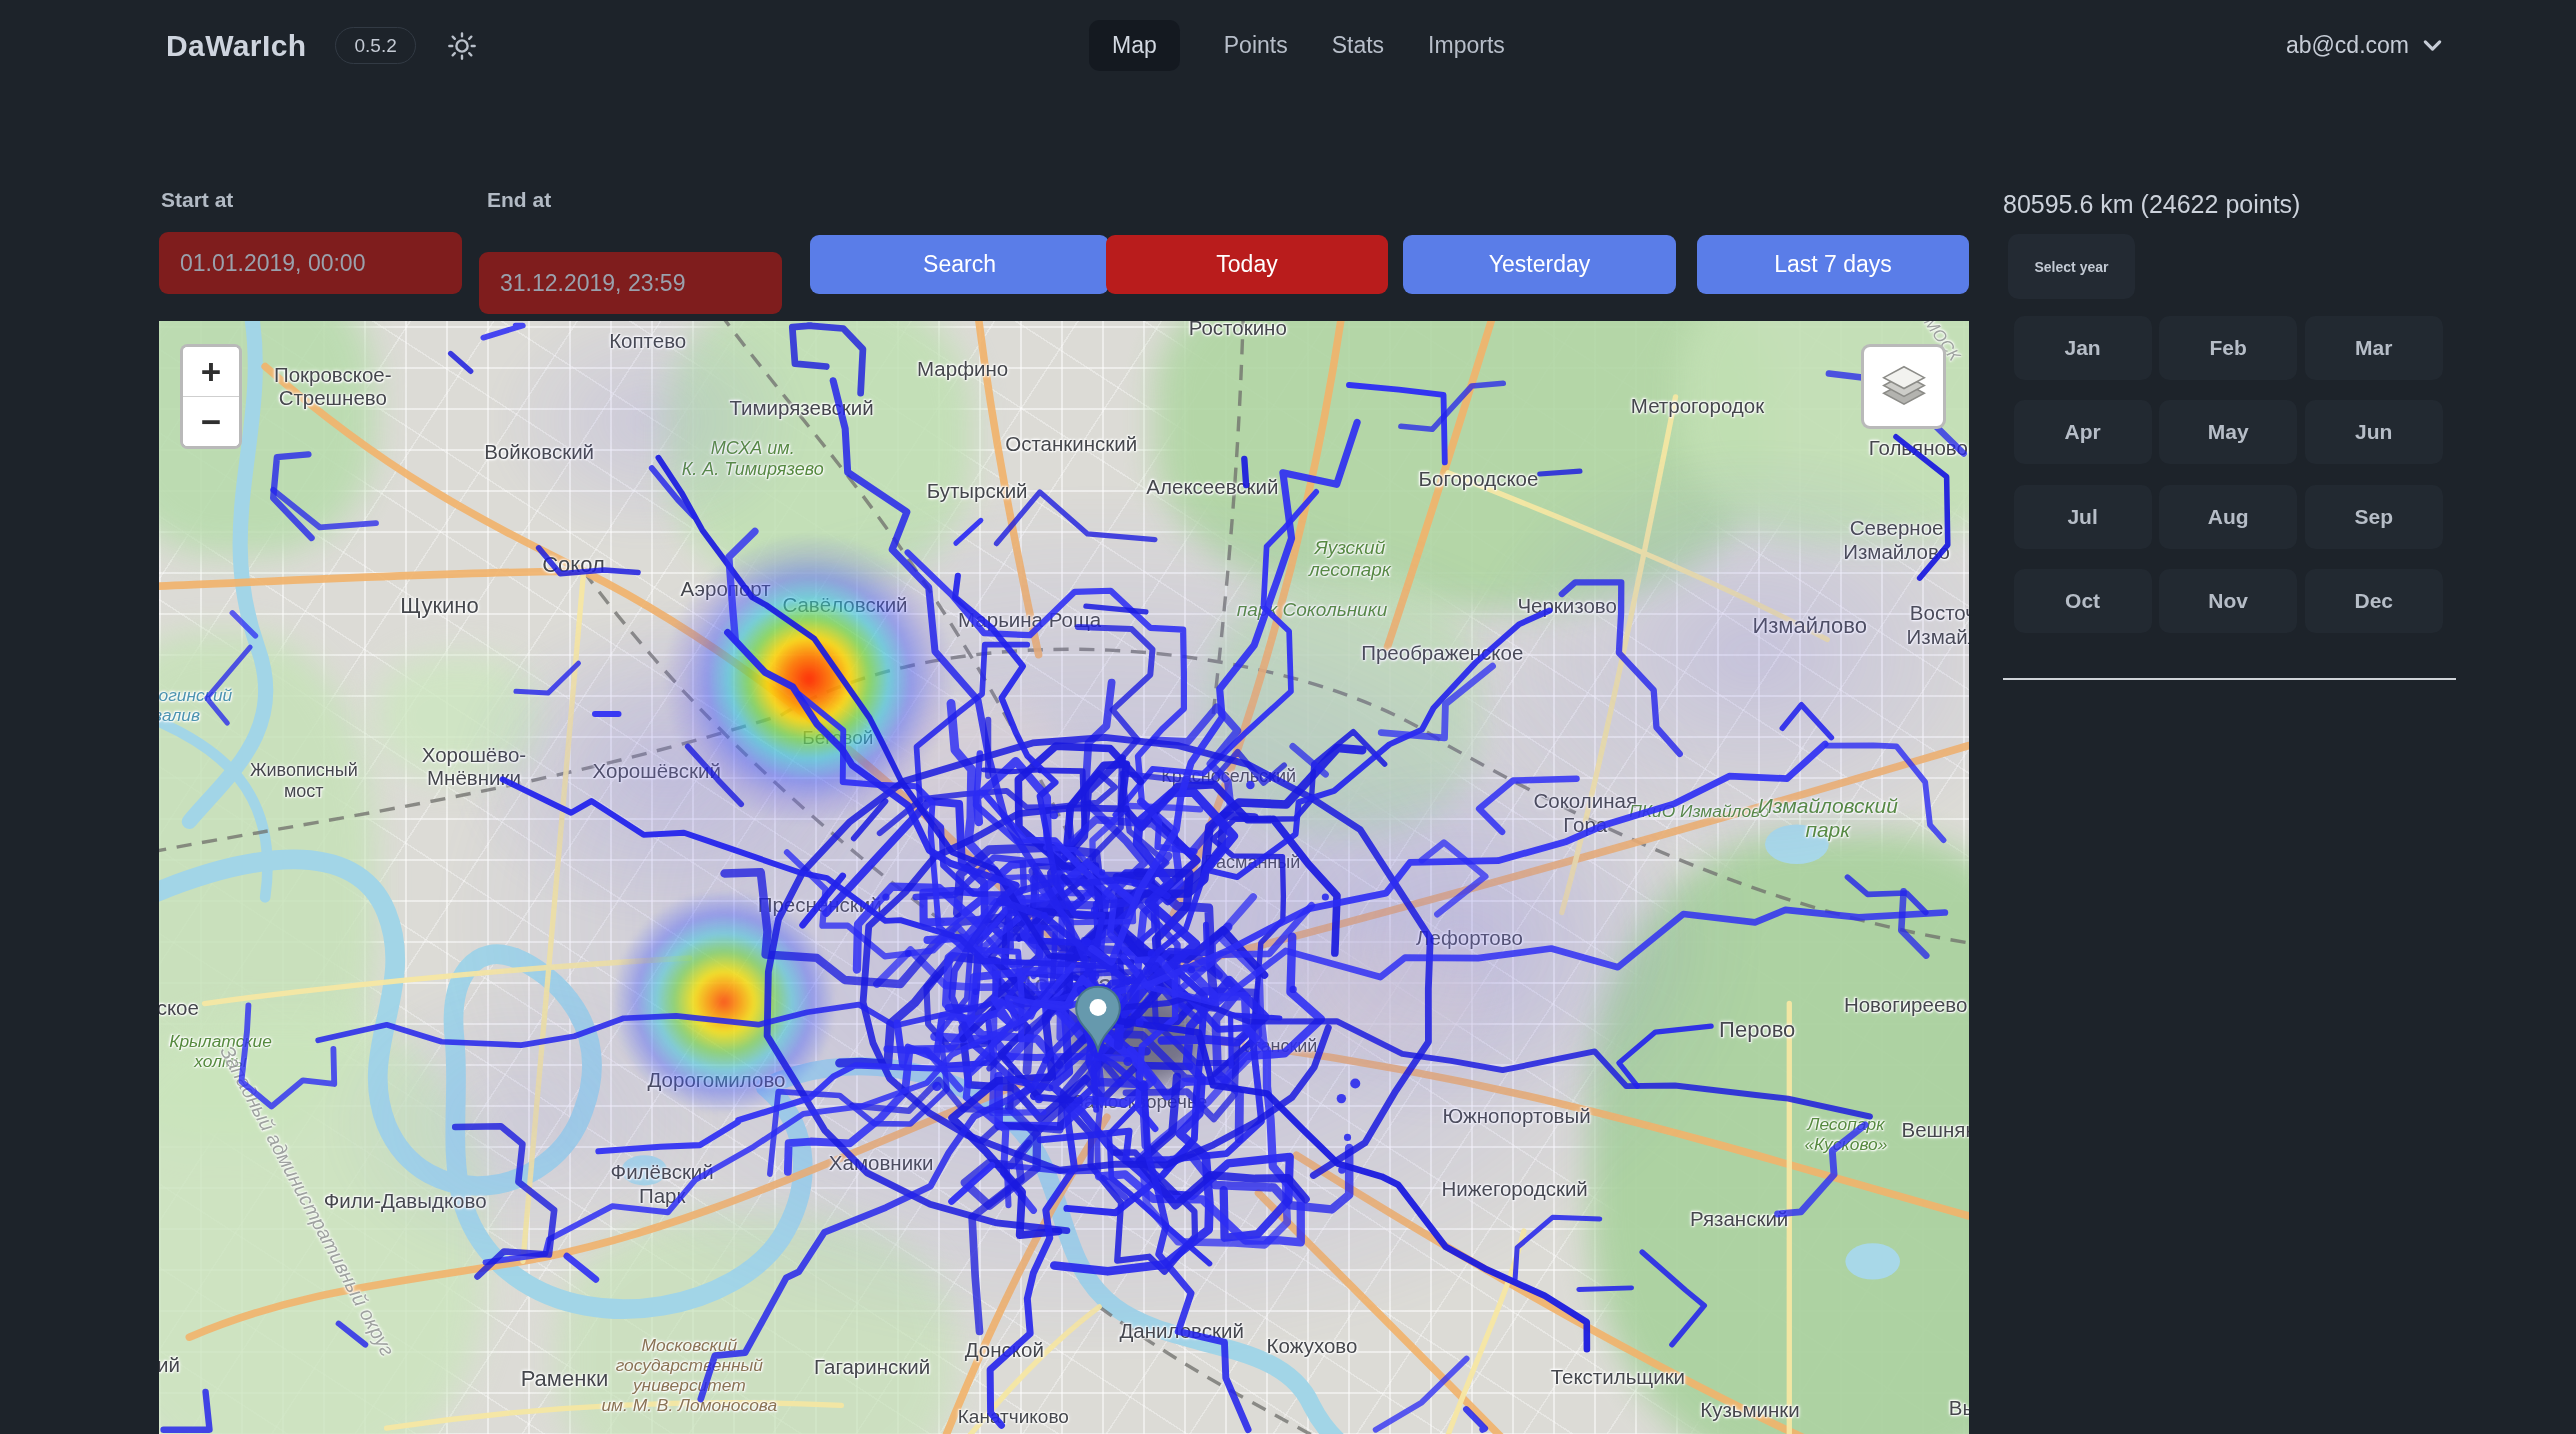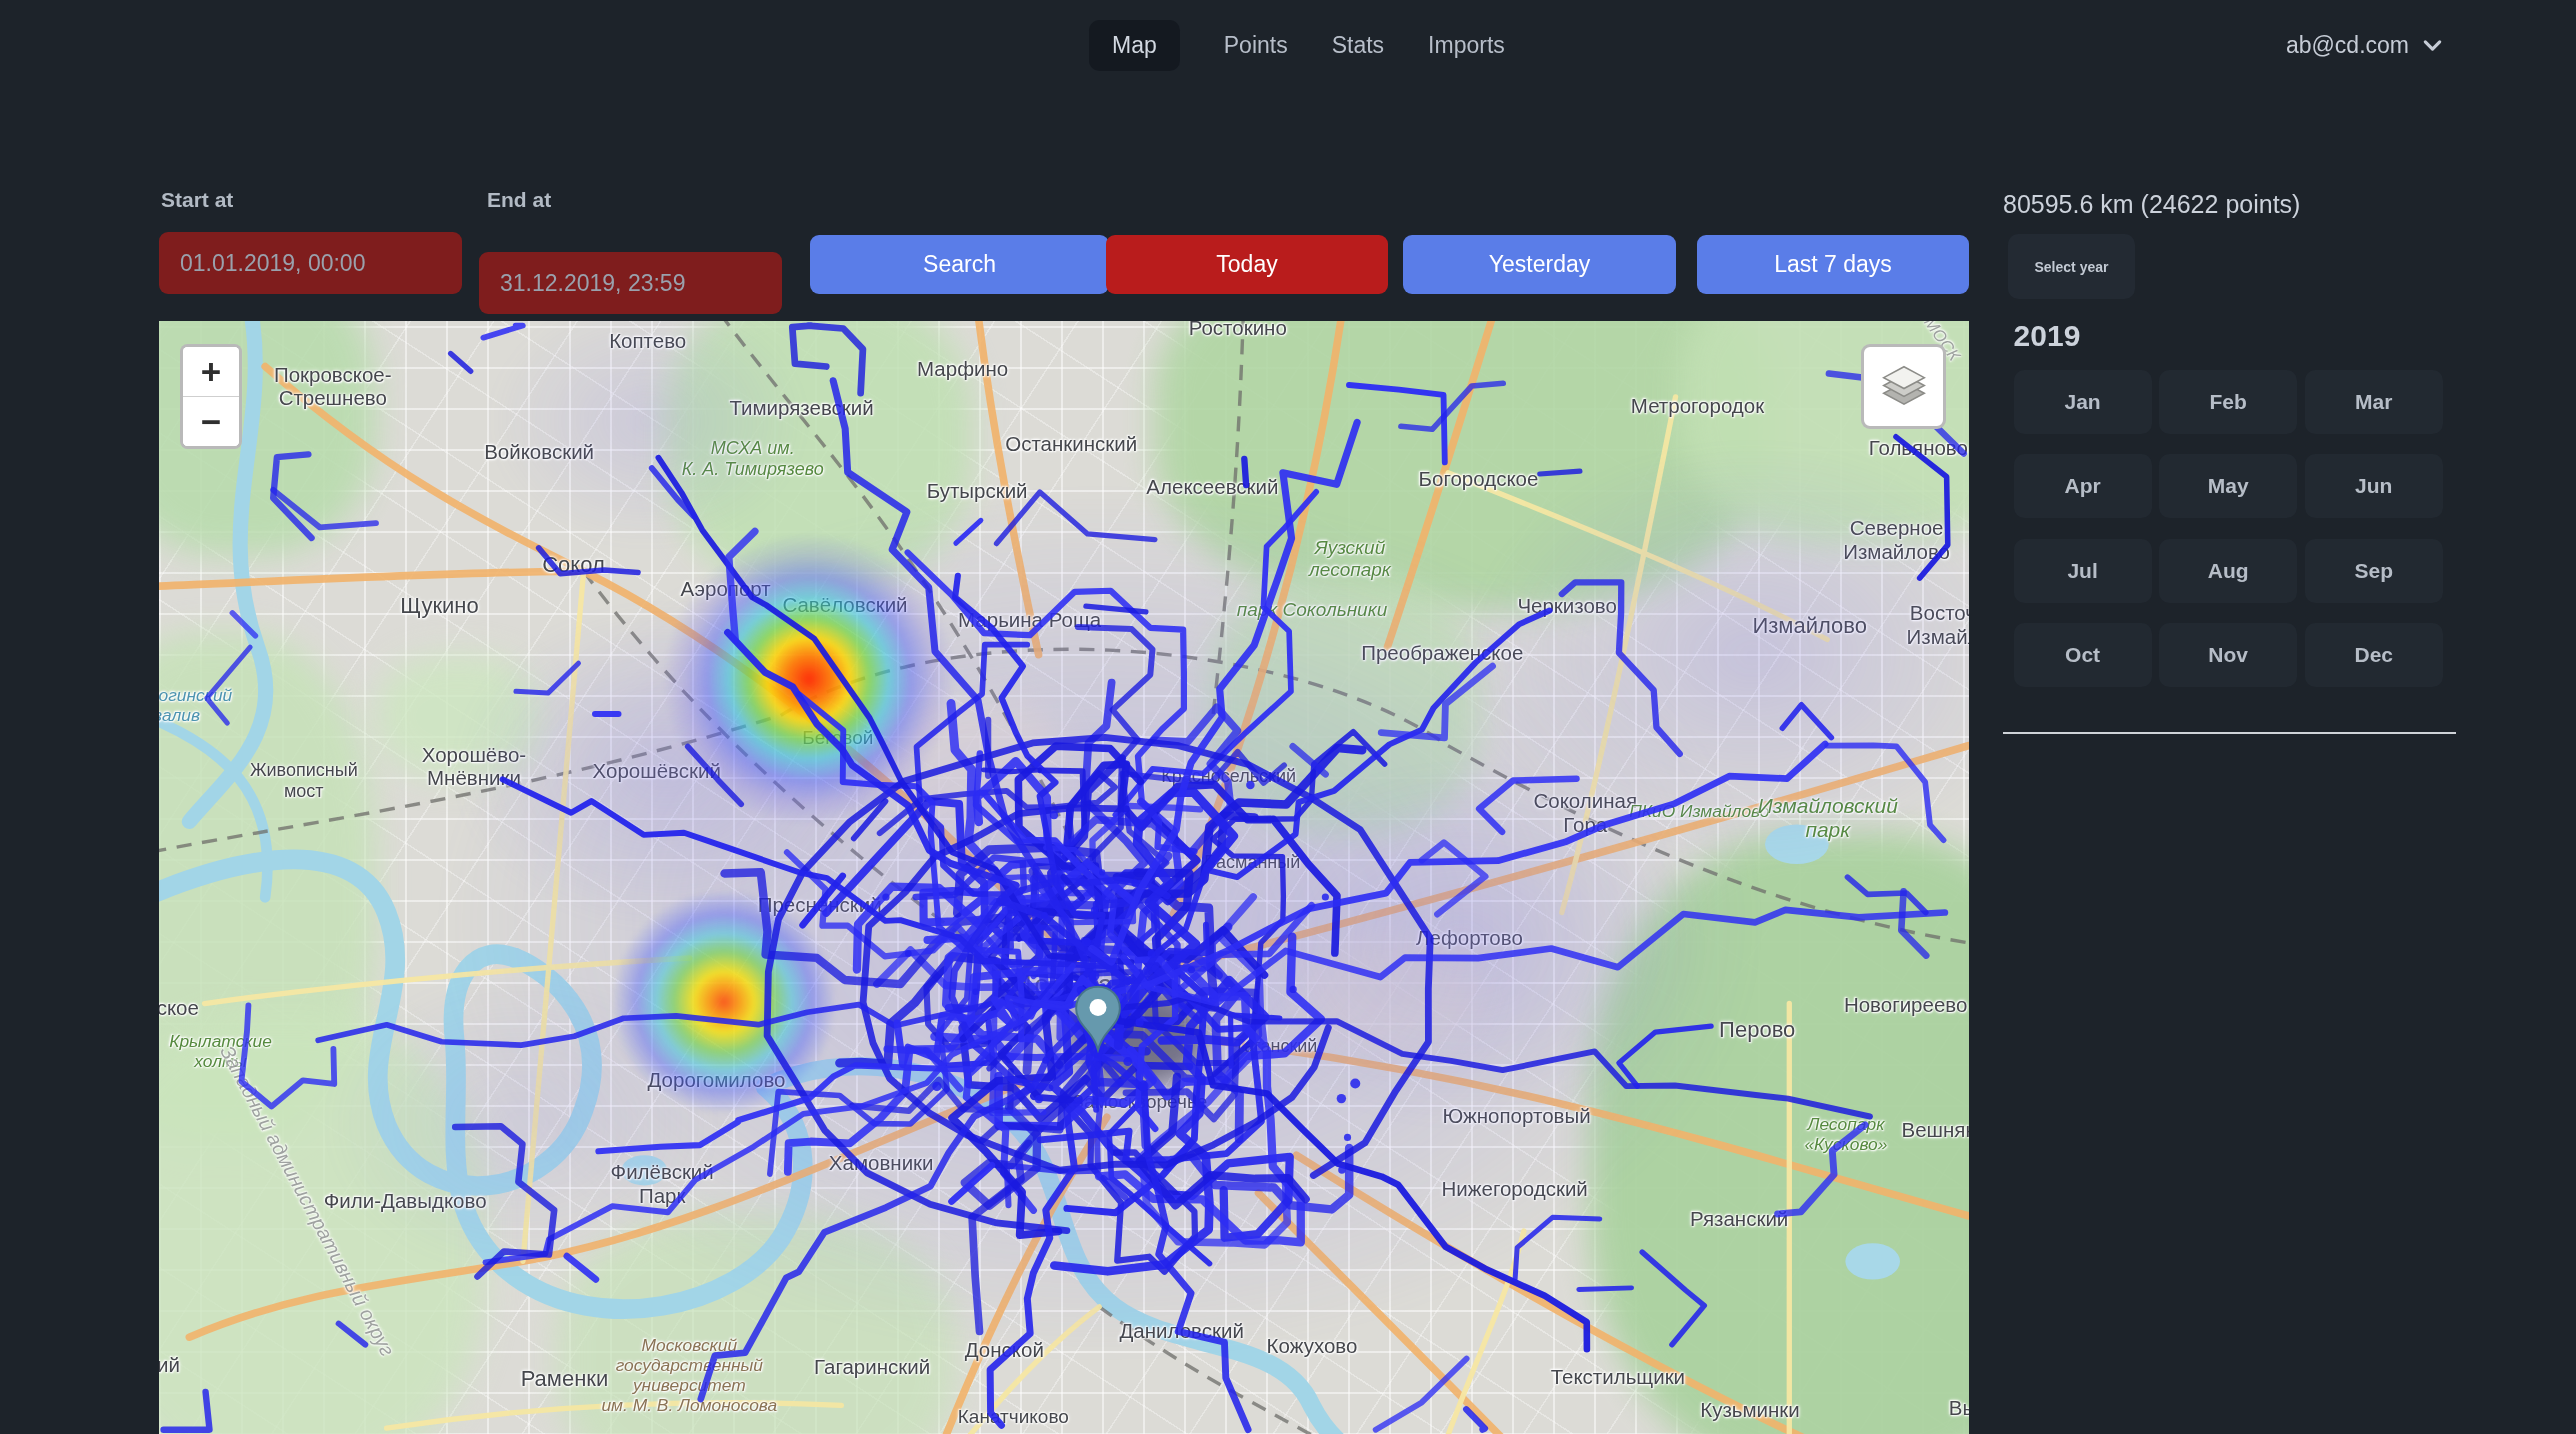--- a/index.html
+++ b/index.html
@@ -71,20 +71,30 @@
     font-size:35px;font-weight:bold;color:#2f2f2f;cursor:pointer;background:#fff;}
   .zoom-cell + .zoom-cell{border-top:1.5px solid #cfcfcf;}
   .layers-ctl{position:absolute;right:23px;top:23px;width:79px;height:79px;background:#fff;
     border:3px solid rgba(55,55,55,.35);border-radius:9px;display:flex;align-items:center;justify-content:center;cursor:pointer;}
   .marker{position:absolute;transform:translate(-50%,-100%);}
 </style>
 </head>
 <body>
 
 <div class="navbar">
+  <div class="brand">
+    <span class="logo">DaWarIch</span>
+    <span class="ver-pill">0.5.2</span>
+    <span class="theme-btn">
+      <svg width="32" height="32" viewBox="0 0 24 24" fill="none" stroke="#b9c0ca" stroke-width="1.8" stroke-linecap="round">
+        <circle cx="12" cy="12" r="4.2"></circle>
+        <path d="M12 2.5v2.2M12 19.3v2.2M2.5 12h2.2M19.3 12h2.2M5 5l1.6 1.6M17.4 17.4L19 19M19 5l-1.6 1.6M6.6 17.4L5 19"></path>
+      </svg>
+    </span>
+  </div>
   <div class="tabs" id="tabs">
       <div class="tab active">Map</div>
       <div class="tab">Points</div>
       <div class="tab">Stats</div>
       <div class="tab">Imports</div>
     </div>
   <div class="user">
     <span class="user-email">ab@cd.com</span>
     <svg width="23" height="23" viewBox="0 0 16 16" fill="none" stroke="#c6ccd6" stroke-width="2.2" stroke-linecap="round" stroke-linejoin="round">
       <path d="M3 5.5 L8 10.5 L13 5.5"></path>
@@ -99,21 +109,20 @@
 <div id="filter-buttons">
     <button class="btn-blue" style="left: 810px; top: 235px; width: 299px; background: rgb(90, 125, 232);">Search</button>
     <button class="btn-blue" style="left: 1106px; top: 235px; width: 282px; background: #b91c1c;">Today</button>
     <button class="btn-blue" style="left: 1403px; top: 235px; width: 273px; background: rgb(90, 125, 232);">Yesterday</button>
     <button class="btn-blue" style="left: 1697px; top: 235px; width: 272px; background: rgb(90, 125, 232);">Last 7 days</button>
   </div>
 
 <div class="sidebar">
   <div class="stats-line">80595.6 km (24622 points)</div>
   <button class="select-year">Select year</button>
-  <div class="year-h">2019</div>
   <div class="months" id="months">
       <button class="month-btn">Jan</button>
       <button class="month-btn">Feb</button>
       <button class="month-btn">Mar</button>
       <button class="month-btn">Apr</button>
       <button class="month-btn">May</button>
       <button class="month-btn">Jun</button>
       <button class="month-btn">Jul</button>
       <button class="month-btn">Aug</button>
       <button class="month-btn">Sep</button>

